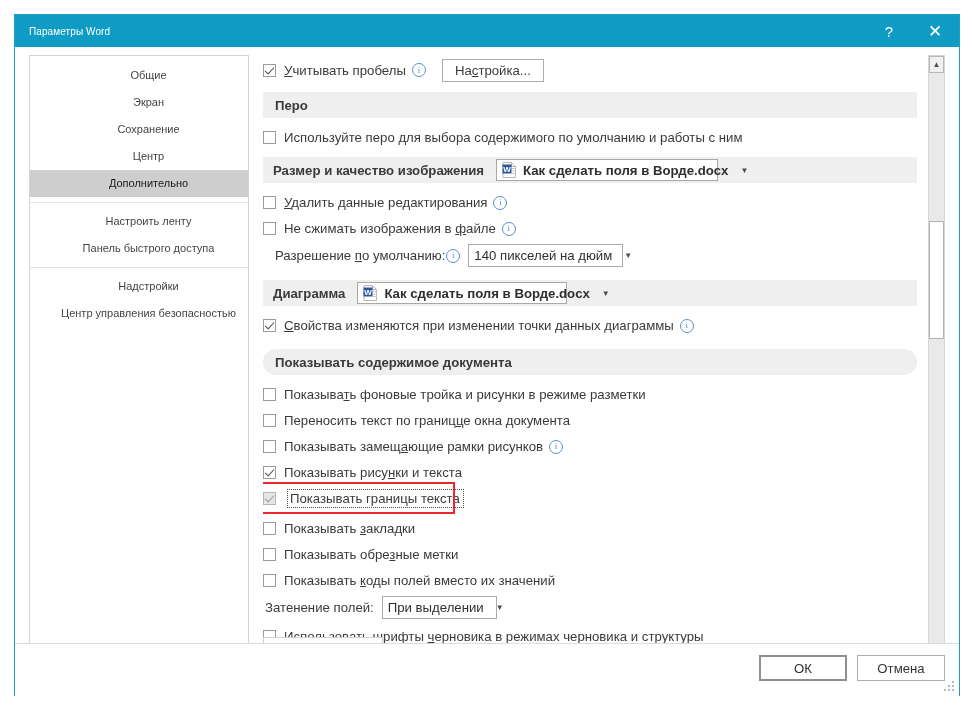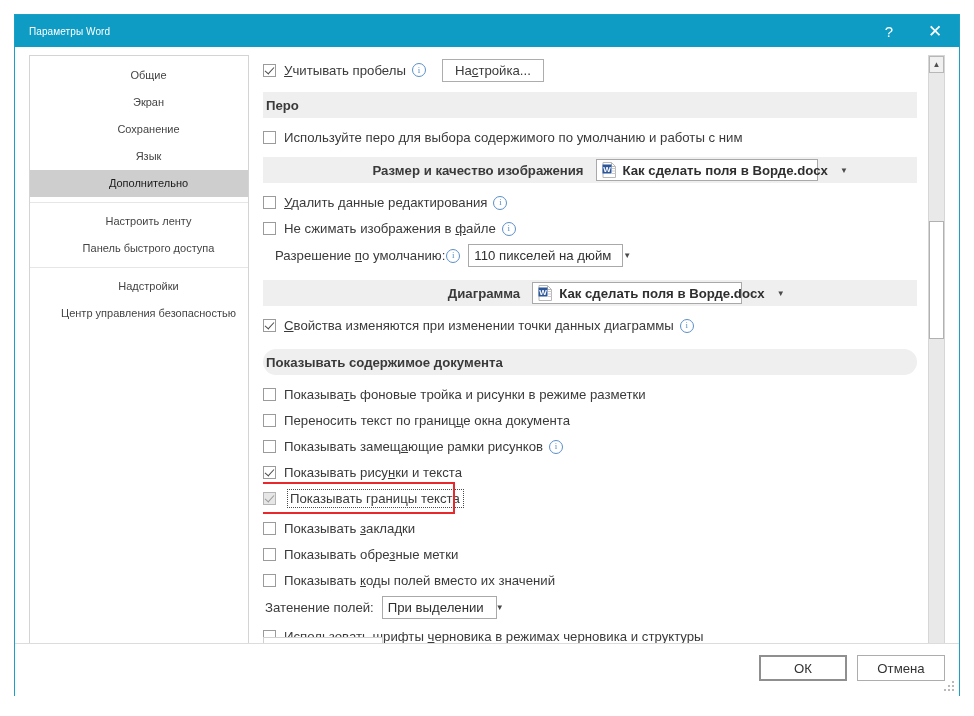--- a/index.html
+++ b/index.html
@@ -168,29 +168,29 @@
     margin-left: 6px;
     font-family: "Liberation Serif", serif;
     flex: none;
   }
 
   .section {
     background: #efefef;
     height: 26px;
     display: flex;
     align-items: center;
-    padding-left: 3px;
+    padding-left: 12px;
     font-size: 13.2px;
     font-weight: bold;
     color: #3a3a3a;
     margin: 9px 0 9px 0;
     width: 654px;
     box-sizing: border-box;
   }
-  .section.with-combo { padding-left: 10px; justify-content: center; }
+  .section.with-combo { padding-left: 10px; }
   .section .sec-title { margin-right: 12px; white-space: nowrap; }
 
   .btn {
     border: 1px solid #adadad;
     background: #ffffff;
     height: 23px;
     padding: 0 12px;
     display: inline-flex;
     align-items: center;
     font-size: 13.2px;
@@ -361,21 +361,21 @@
       <div class="tbtn close">✕</div>
     </div>
   </div>
 
   <div class="body-area">
 
     <div class="sidebar">
       <div class="nav-item">Общие</div>
       <div class="nav-item">Экран</div>
       <div class="nav-item">Сохранение</div>
-      <div class="nav-item">Язык</div>
+      <div class="nav-item">Центр</div>
       <div class="nav-item selected">Дополнительно</div>
       <div class="nav-sep"></div>
       <div class="nav-item">Настроить ленту</div>
       <div class="nav-item">Панель быстрого доступа</div>
       <div class="nav-sep"></div>
       <div class="nav-item">Надстройки</div>
       <div class="nav-item">Центр управления безопасностью</div>
     </div>
 
     <div class="pane">
@@ -425,21 +425,21 @@
         </div>
         <div class="row cb-row">
           <span class="checkbox"></span>
           <span class="lbl"><span>Не сжимать изображения в </span><u>ф</u><span>айле</span></span>
           <span class="info-icon">i</span>
         </div>
         <div class="row" style="margin-top:3px;">
           <span class="lbl" style="margin-left:12px;"><span>Разрешение </span><u>п</u><span>о умолчанию:</span></span>
           <span class="info-icon" style="margin-left:1px;">i</span>
           <span class="combo" style="width:155px;margin-left:8px;">
-            <span>110 пикселей на дюйм</span>
+            <span>140 пикселей на дюйм</span>
             <span class="arrow">▼</span>
           </span>
         </div>
 
         <div class="section with-combo" style="margin-top:13px;">
           <span class="sec-title">Диаграмма</span>
           <span class="combo" style="width:210px;height:22px;">
             <span class="doc-icon">
               <svg width="15" height="16" viewBox="0 0 15 16">
                 <path d="M1 0.5 H9.5 L13.5 4.5 V15.5 H1 Z" fill="#ffffff" stroke="#b8b8b8" stroke-width="1"></path>

